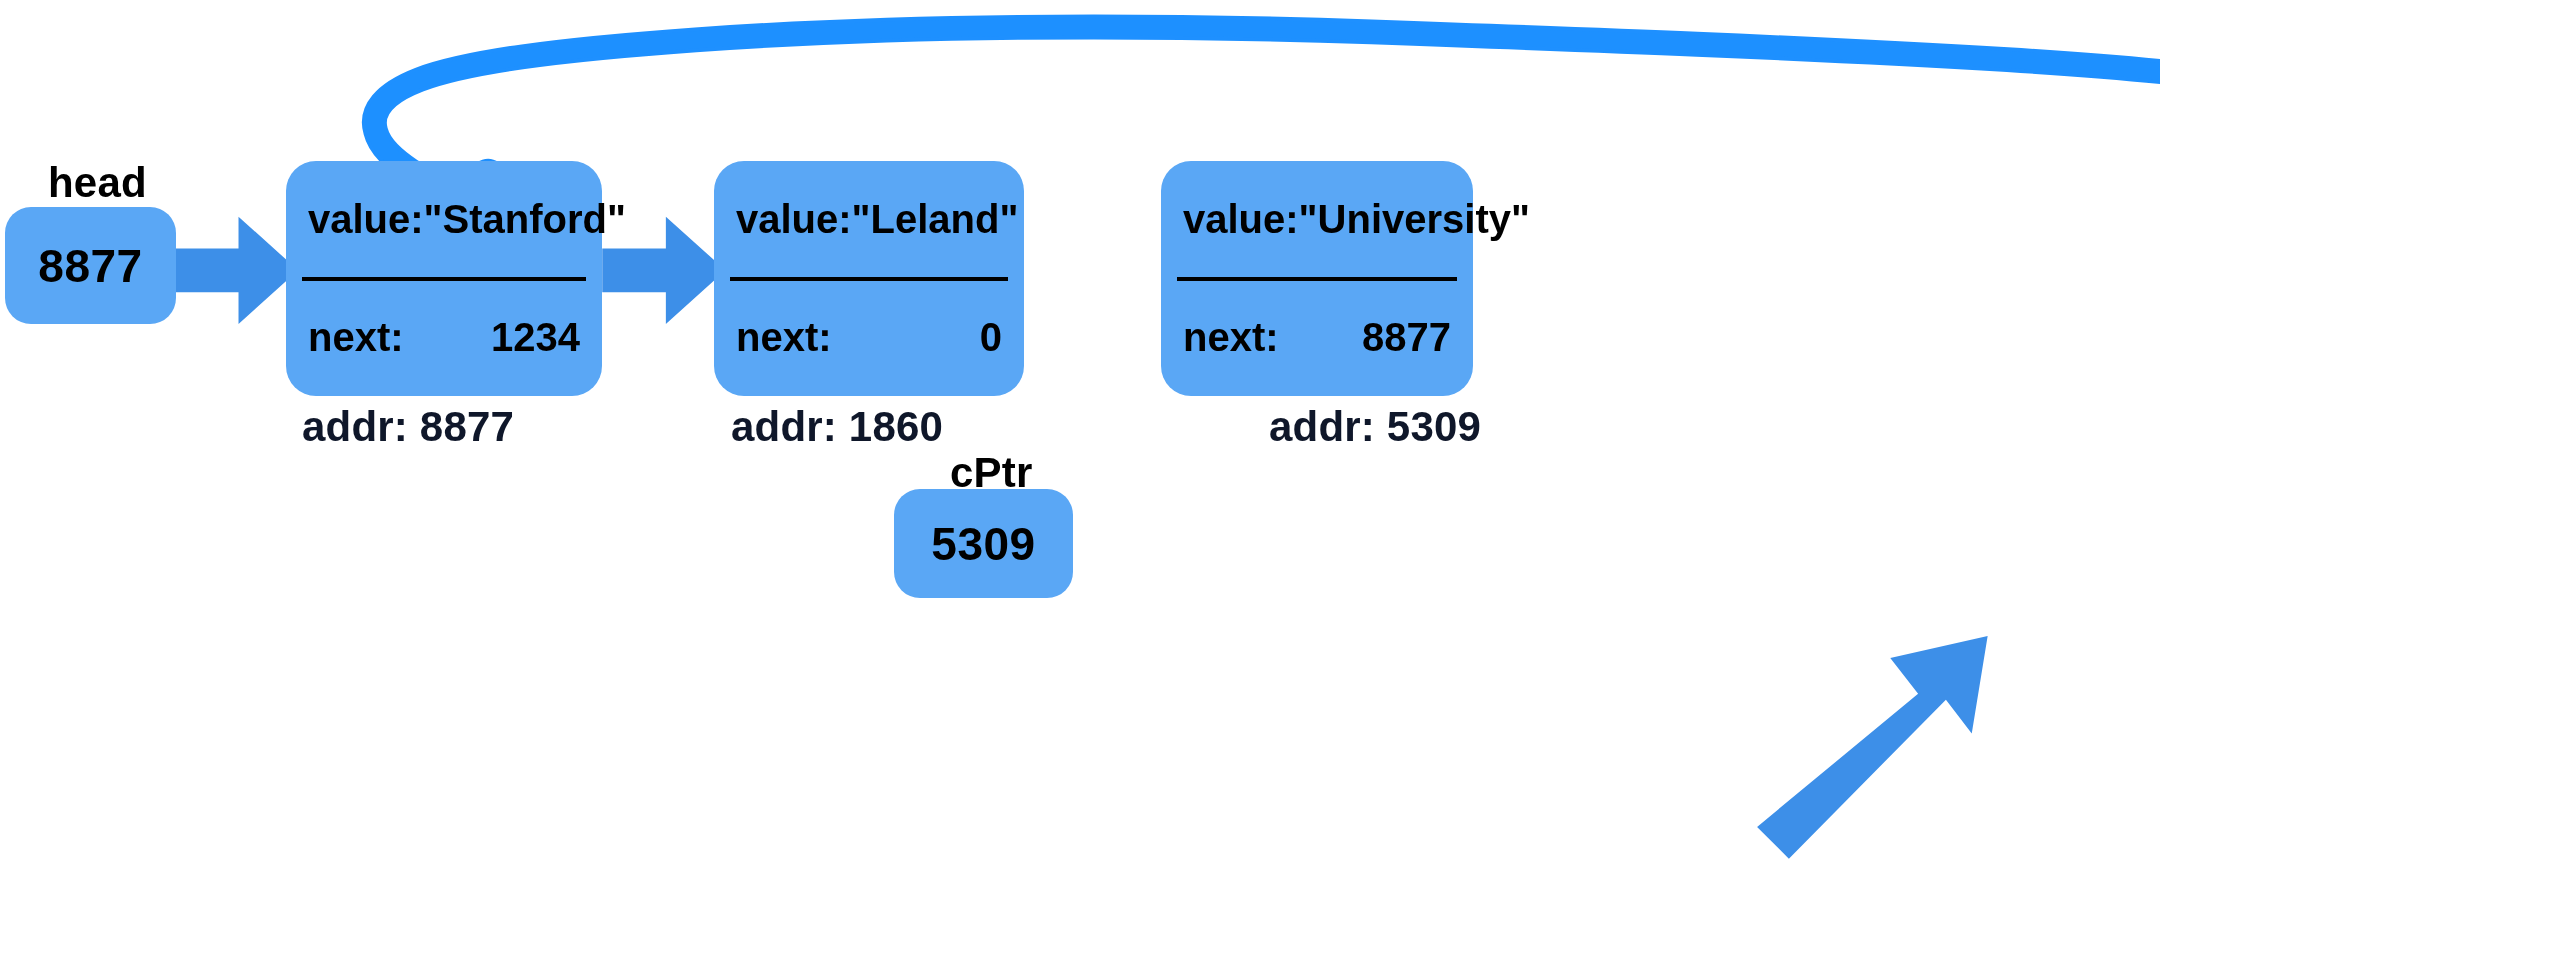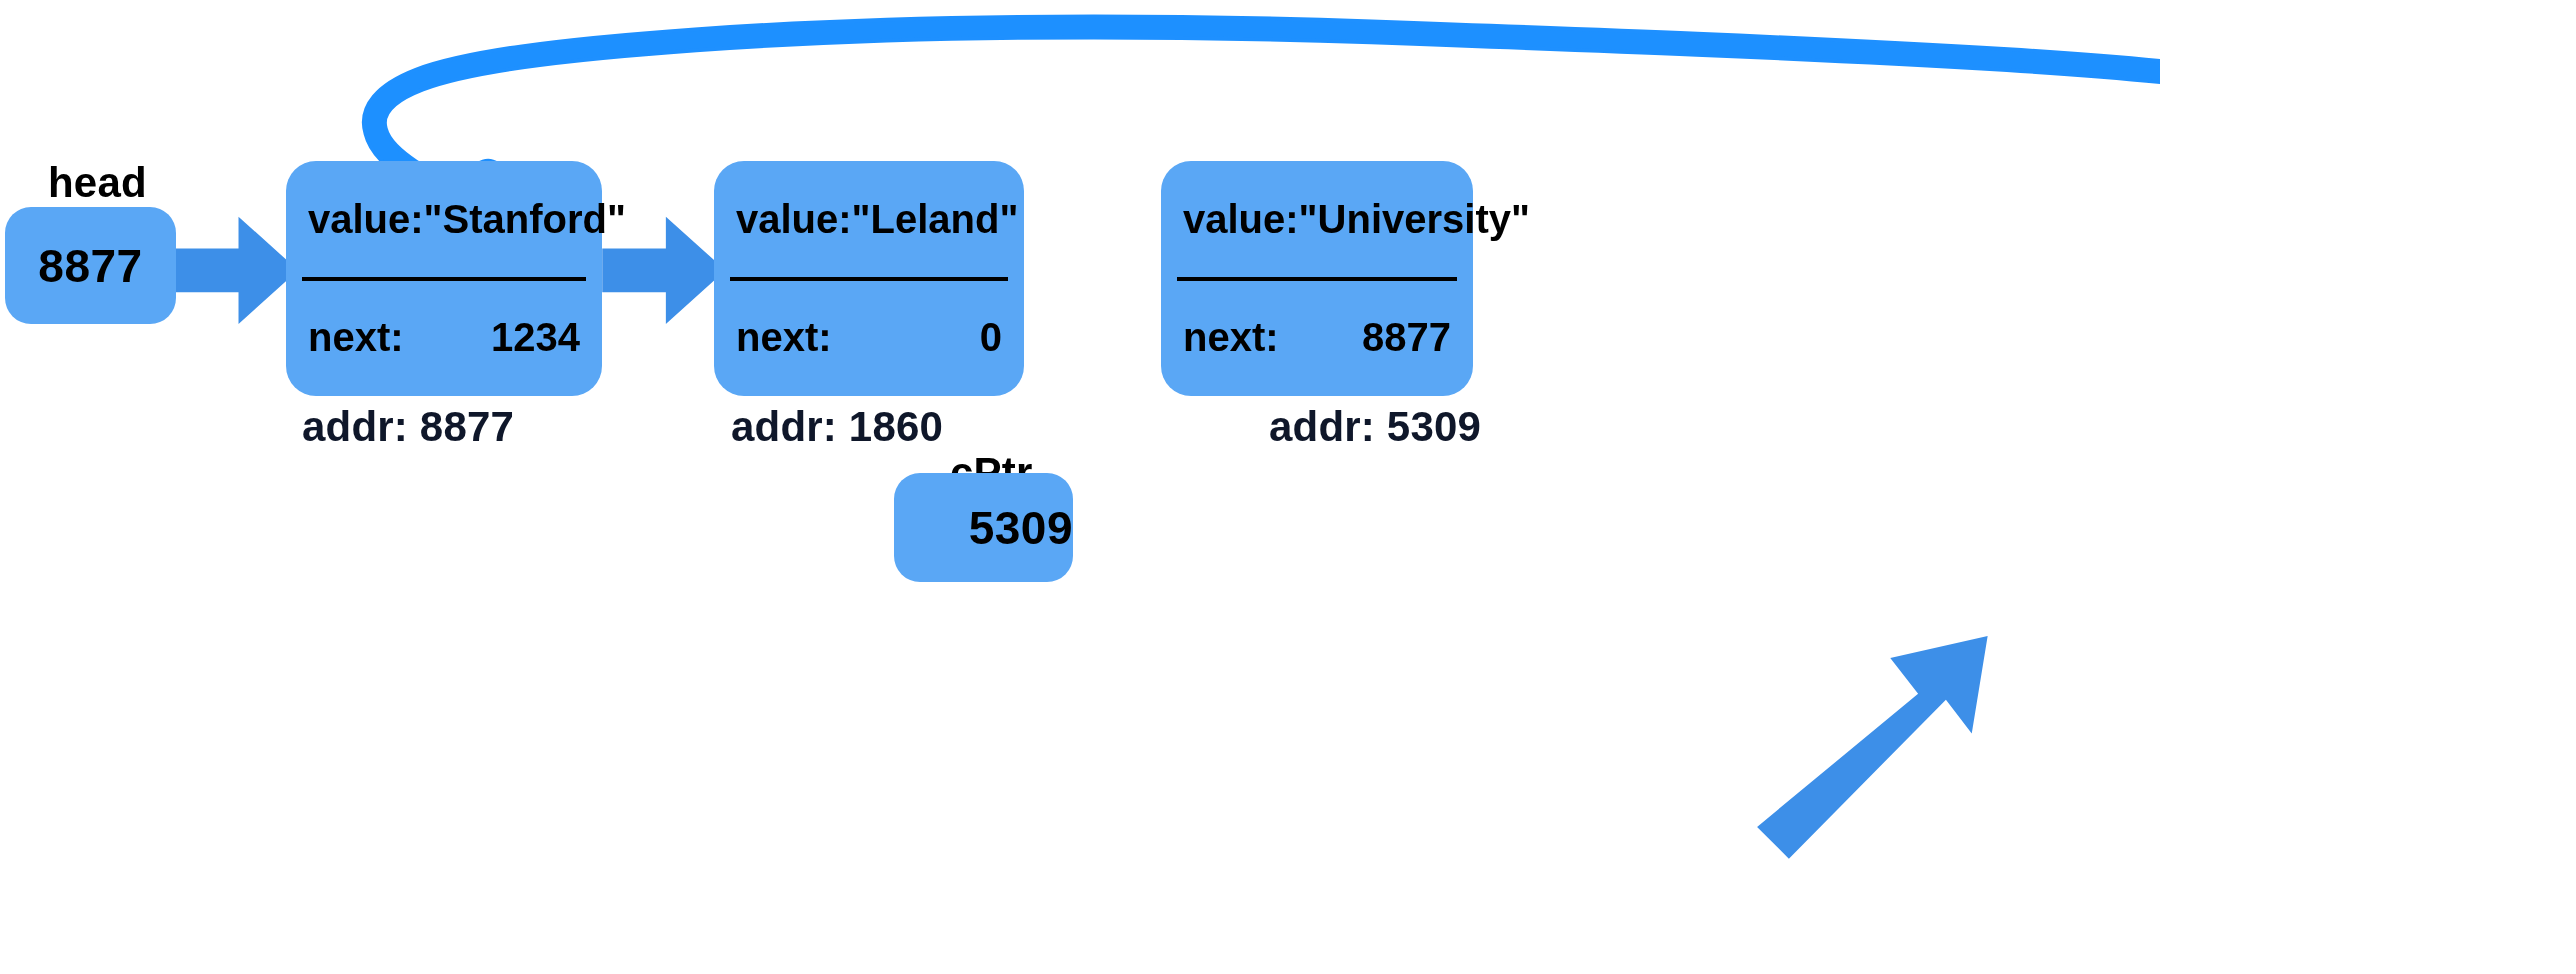--- a/index.html
+++ b/index.html
@@ -207,18 +207,18 @@
     </div>
     <div class="node-divider"></div>
     <div class="node-row">
       <span class="field-key">next:</span>
       <span class="field-val">8877</span>
     </div>
   </div>
   <div class="node-addr" style="left:1227px; top:403px;margin-left:42px;">addr: 5309</div>
 
   <div class="ptr-label" style="left:950px; top:425px;margin-top:24px;">cPtr</div>
-  <div class="ptr-box" style="left:894px; top:473px; width:179px; height:109px;justify-content:flex-end;">
+  <div class="ptr-box" style="left:894px; top:489px; width:179px; height:109px;">
     <span class="ptr-value">5309</span>
   </div>
 
 </div>
 
 
 </body></html>

